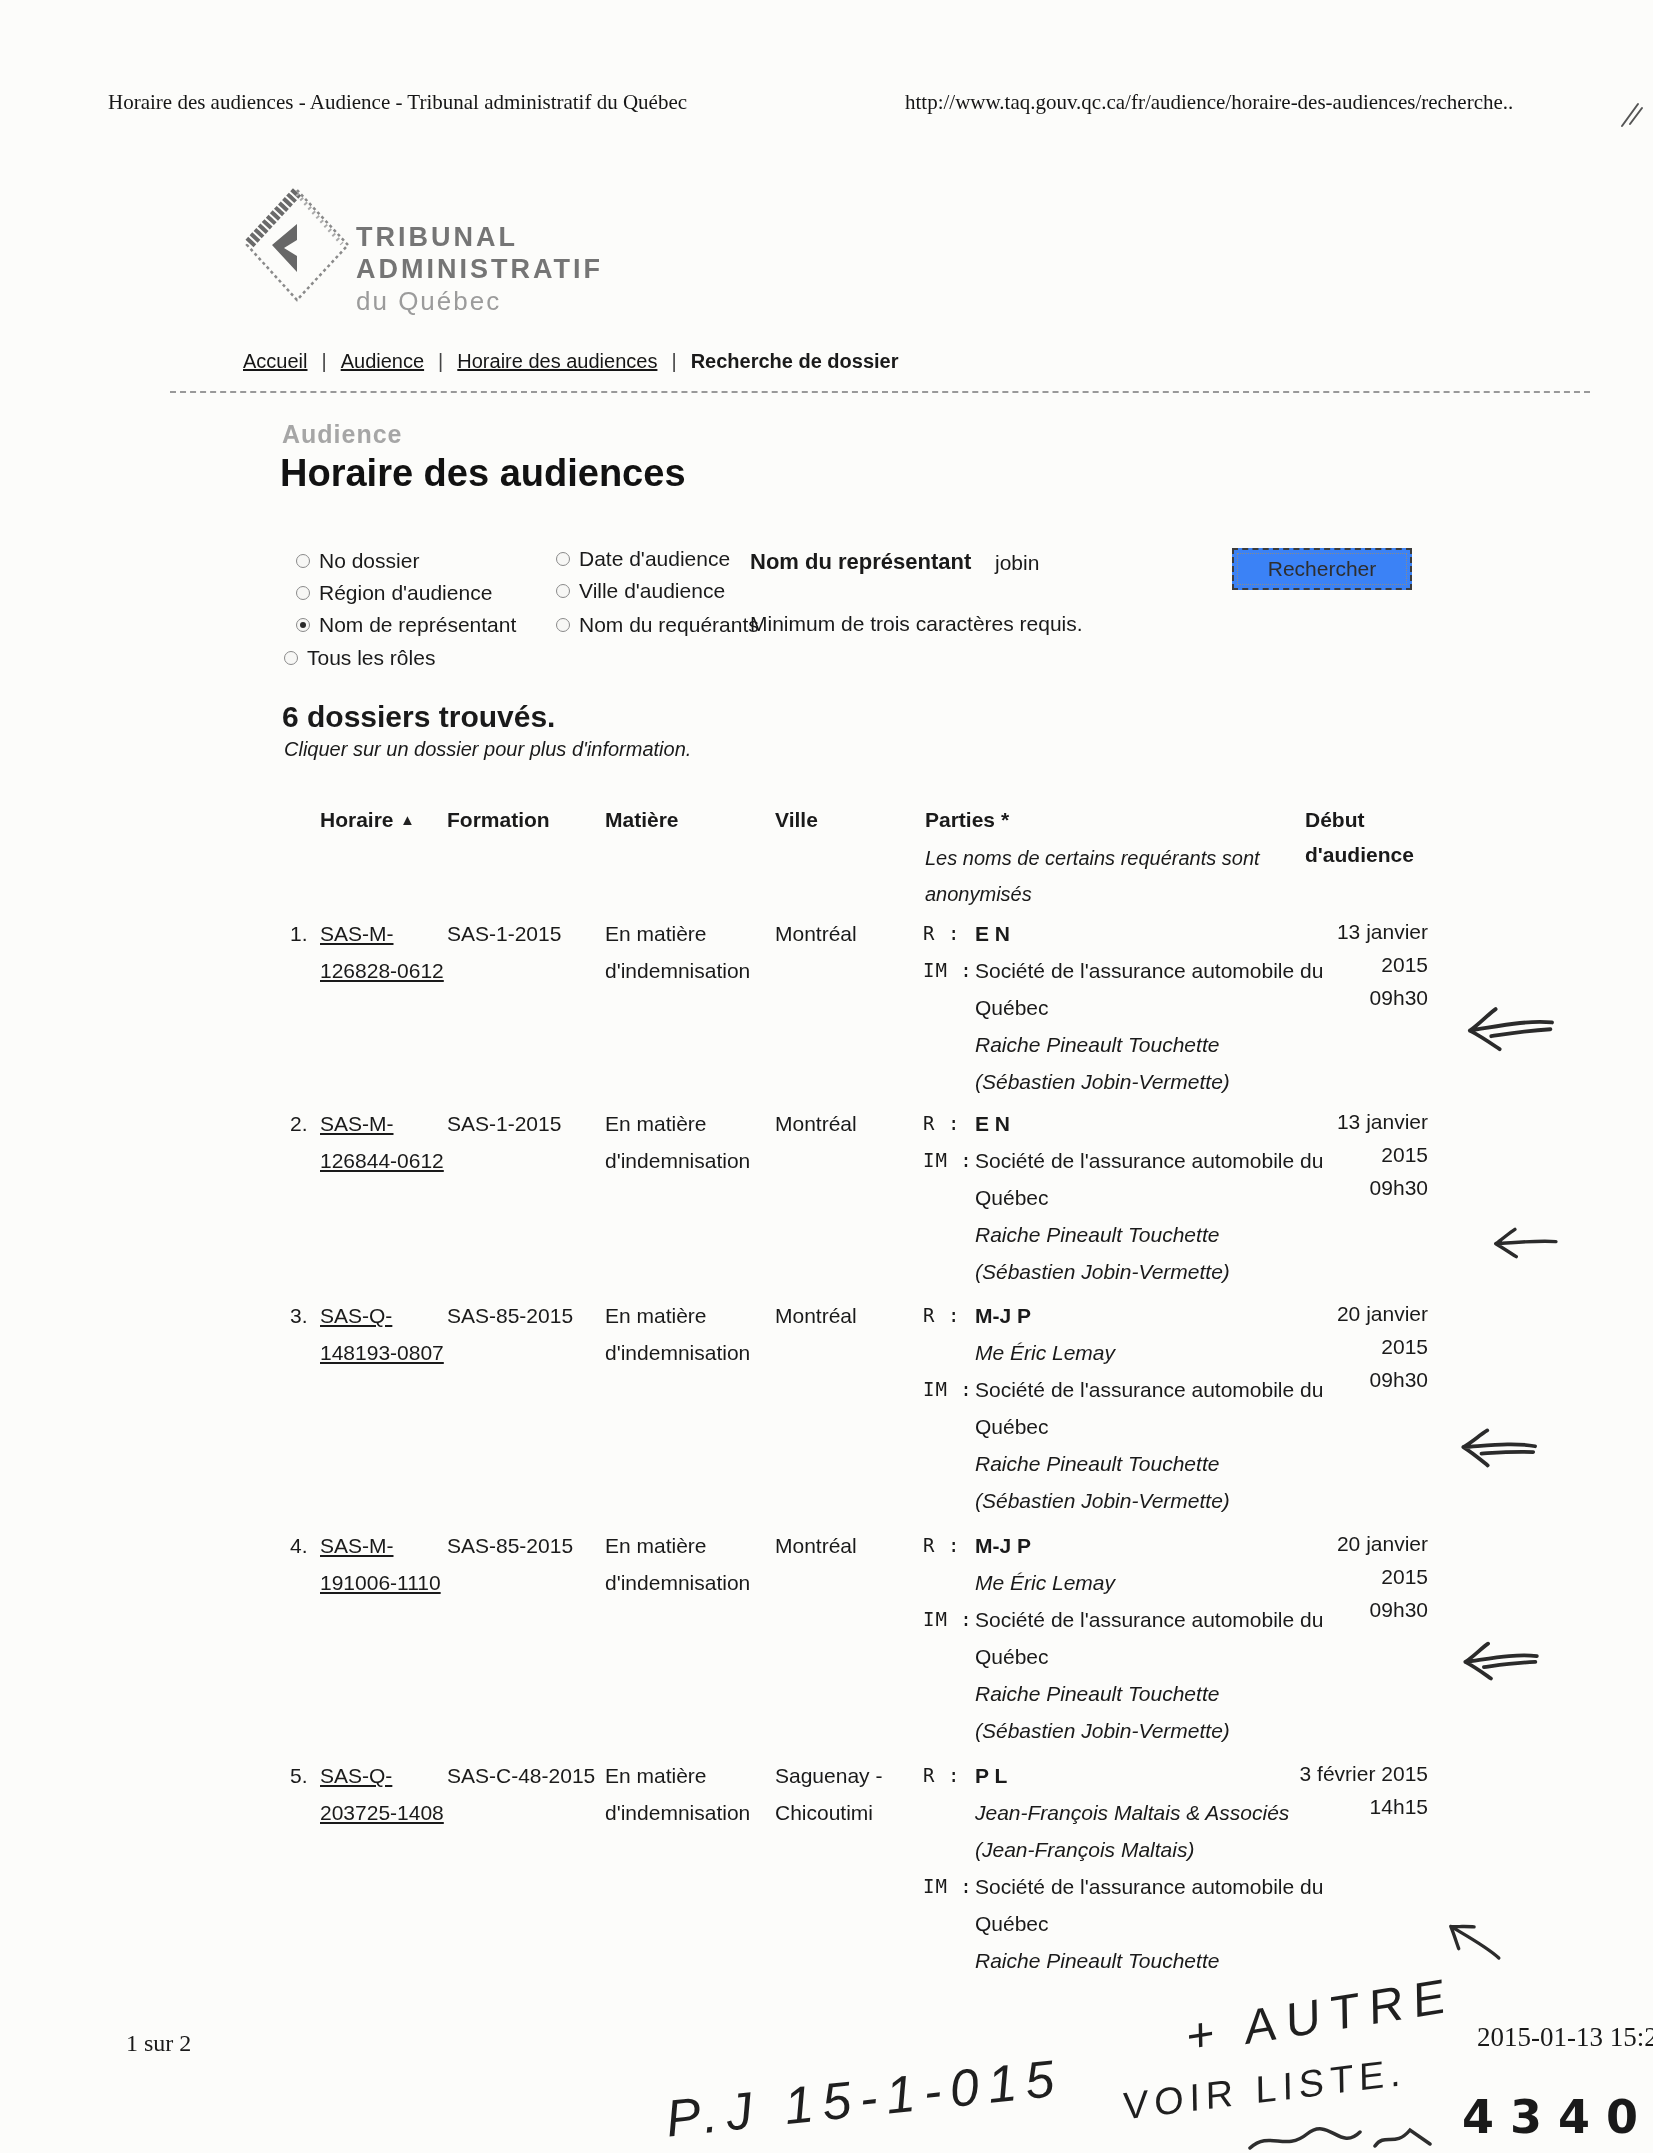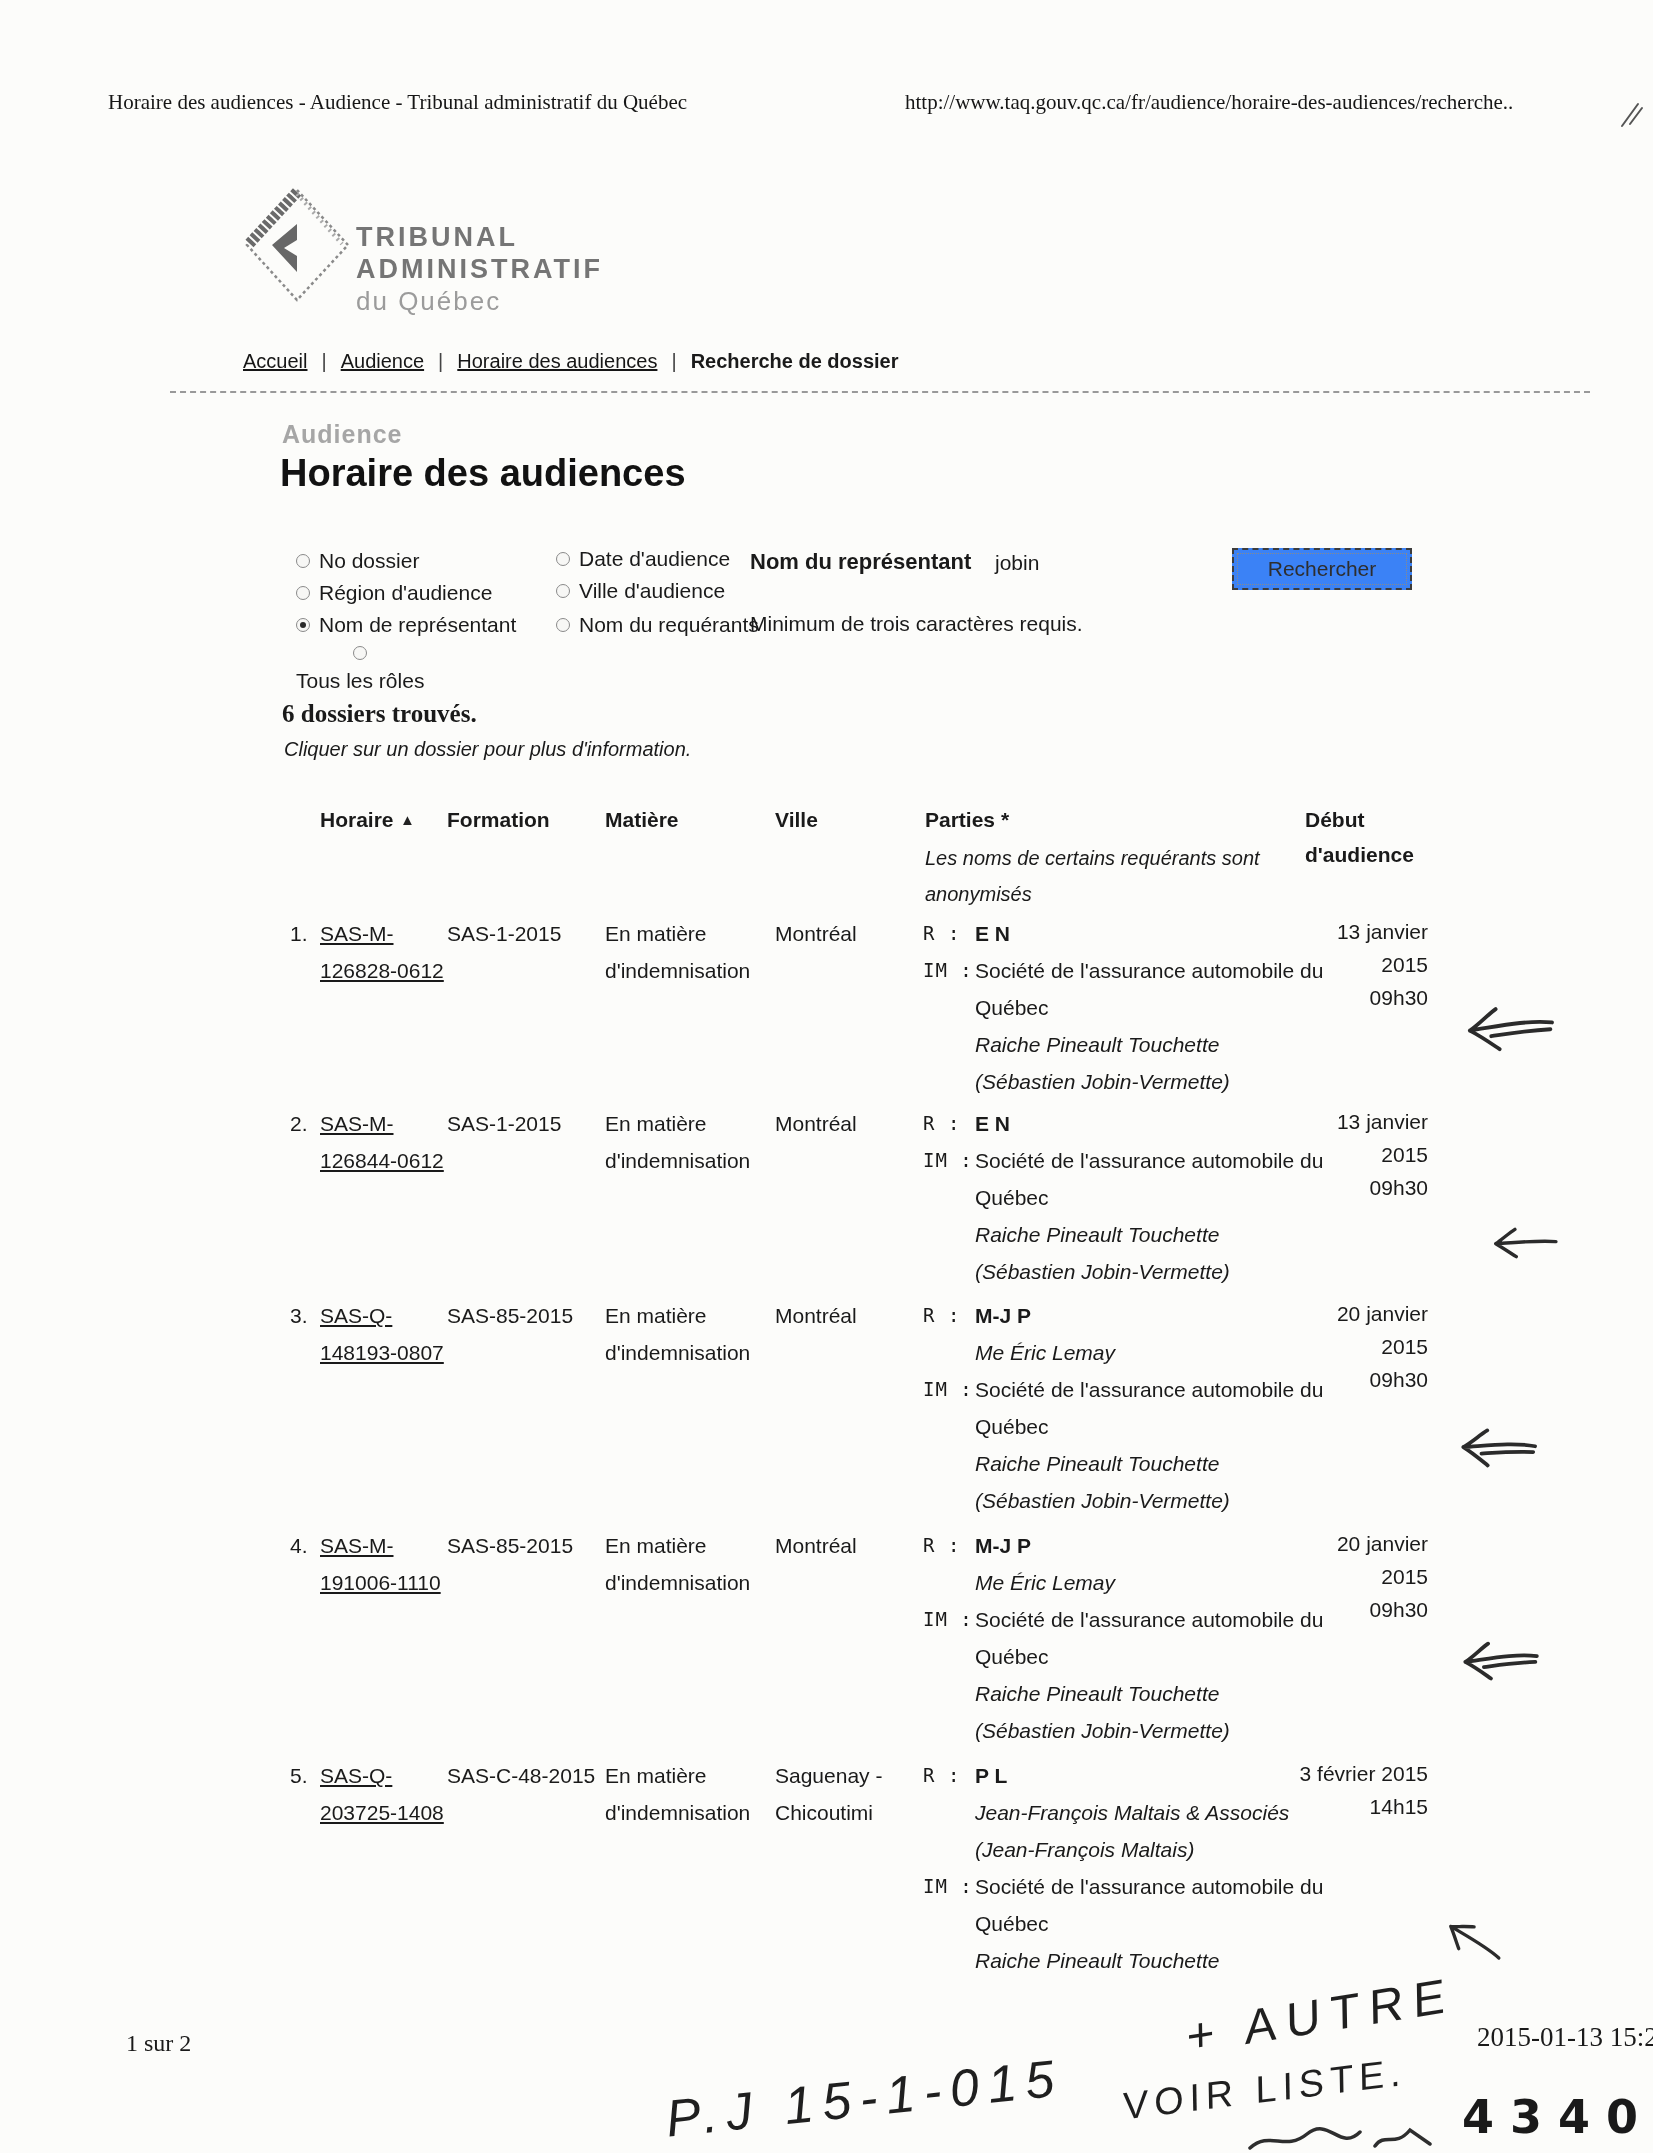--- a/index.html
+++ b/index.html
@@ -26,21 +26,21 @@
   
   .form-opt{display:flex;align-items:center;gap:9px;font-size:21px;cursor:pointer;}
   .radio{width:12px;height:12px;border:1.5px solid #8a8a8a;border-radius:50%;flex:none;position:relative;background:#f7f7f5;}
   .radio.sel::after{content:"";position:absolute;left:2.5px;top:2.5px;width:6px;height:6px;border-radius:50%;background:#2a2a2a;}
   .fld-label{font-size:22px;font-weight:bold;}
   .fld-value{font-size:21px;}
   .hint{font-size:21px;}
   .btn{width:176px;height:38px;border:2px dashed #3c3c3c;outline:1px dotted #8a8a8a;outline-offset:-6px;
        display:flex;align-items:center;justify-content:center;font-size:21px;color:#2e2e2e;background:#3b82f6;cursor:pointer;}
   
-  .count{font-size:25px;font-weight:bold;font-family:Liberation Serif, serif;}
+  .count{font-size:30px;font-weight:bold;}
   .instr{font-size:20px;font-style:italic;}
   .hdr{font-size:21px;font-weight:bold;}
   .note{font-size:20px;font-style:italic;line-height:36px;}
   .cell{font-size:21px;line-height:37px;}
   .dossier-link{font-size:21px;line-height:37px;text-decoration:underline;cursor:pointer;display:block;}
   .pline{display:flex;align-items:flex-start;}
   .role{width:52px;flex:none;font-family:"DejaVu Sans Mono",monospace;font-size:19px;line-height:37px;letter-spacing:1px;}
   .ptext{width:355px;font-size:21px;line-height:37px;}
   .debut{width:132px;text-align:right;font-size:21px;line-height:33px;}
   
@@ -94,21 +94,21 @@
     <span>No dossier</span>
   </div>
   <div class="abs form-opt" style="left:296px;top:581px;">
     <span class="radio"></span>
     <span>Région d'audience</span>
   </div>
   <div class="abs form-opt" style="left:296px;top:613px;">
     <span class="radio sel"></span>
     <span>Nom de représentant</span>
   </div>
-  <div class="abs form-opt" style="left:296px;top:646px;flex-direction:column;">
+  <div class="abs form-opt" style="left:284px;top:646px;">
     <span class="radio"></span>
     <span>Tous les rôles</span>
   </div>
 
   <div class="abs form-opt" style="left:556px;top:547px;">
     <span class="radio"></span>
     <span>Date d'audience</span>
   </div>
   <div class="abs form-opt" style="left:556px;top:579px;">
     <span class="radio"></span>

